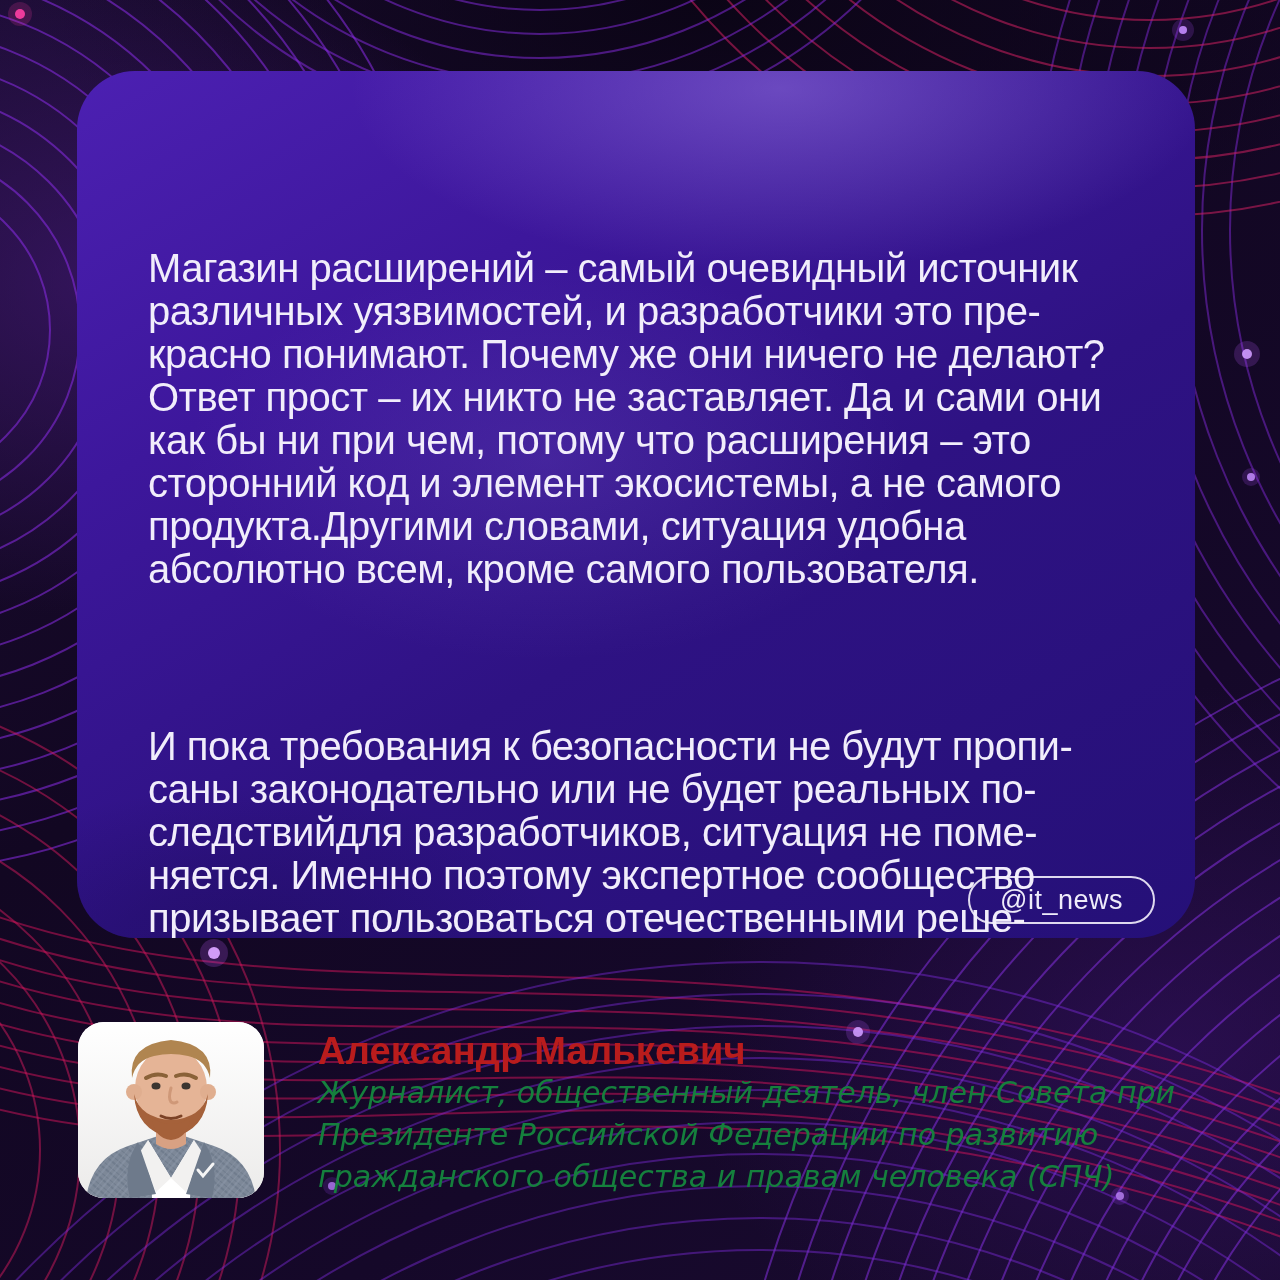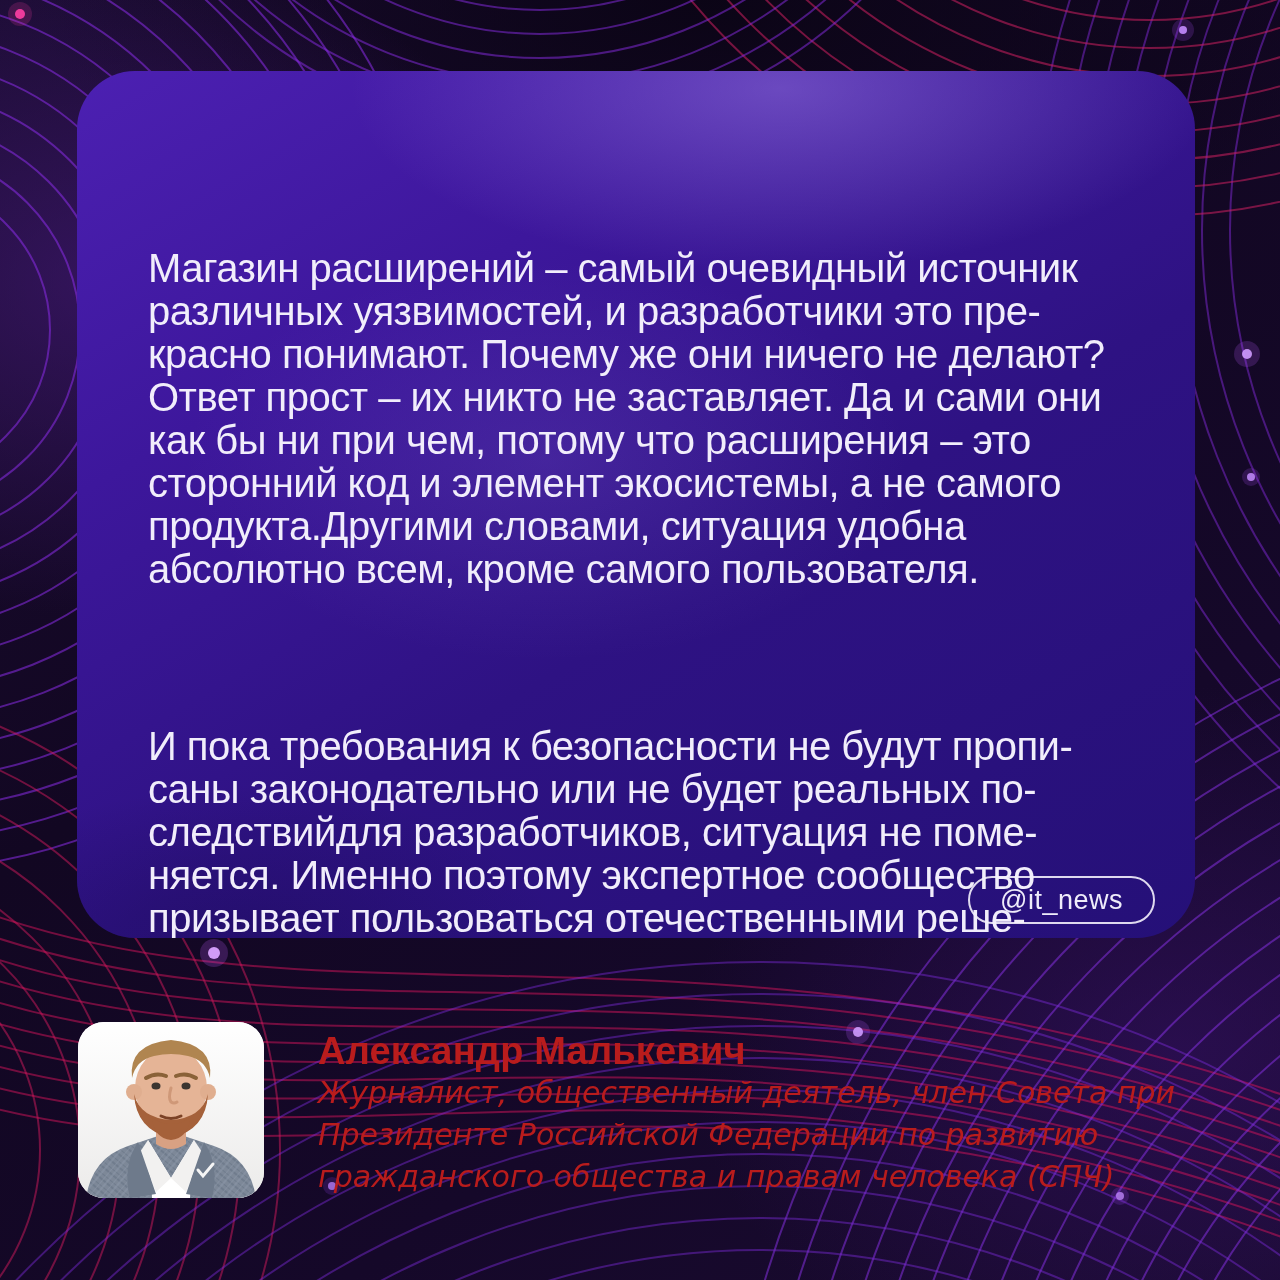--- a/index.html
+++ b/index.html
@@ -46,21 +46,21 @@
   .photo{
     position:absolute;left:78px;top:1022px;width:186px;height:176px;z-index:2;
     border-radius:26px;overflow:hidden;background:#f7f6f5;
   }
   .author-name{
     position:absolute;left:318px;top:1030px;z-index:2;
     color:#b91c1c;font-size:38px;font-weight:700;letter-spacing:.2px;white-space:pre;
   }
   .author-desc{
     position:absolute;left:318px;top:1072px;z-index:2;
-    color:#b91c1c;font-size:30px;line-height:42px;font-style:italic;
+    color:#15803d;font-size:30px;line-height:42px;font-style:italic;
     font-family:"DejaVu Sans", sans-serif;white-space:pre;
   }
 </style>
 </head>
 <body>
 
 <svg class="bg-svg" viewBox="0 0 1280 1280" aria-hidden="true">
 
   <g fill="none" stroke="#8a2ce6" stroke-width="2" opacity="0.55">
     <circle cx="-100" cy="330" r="150"></circle>

